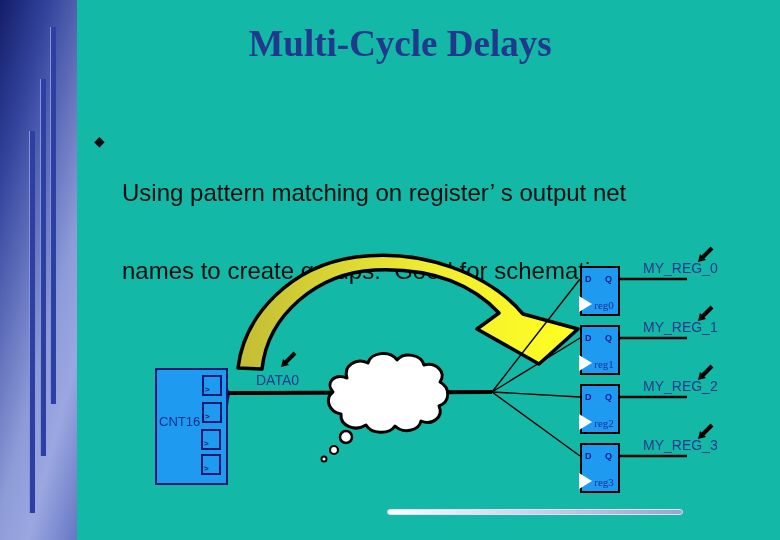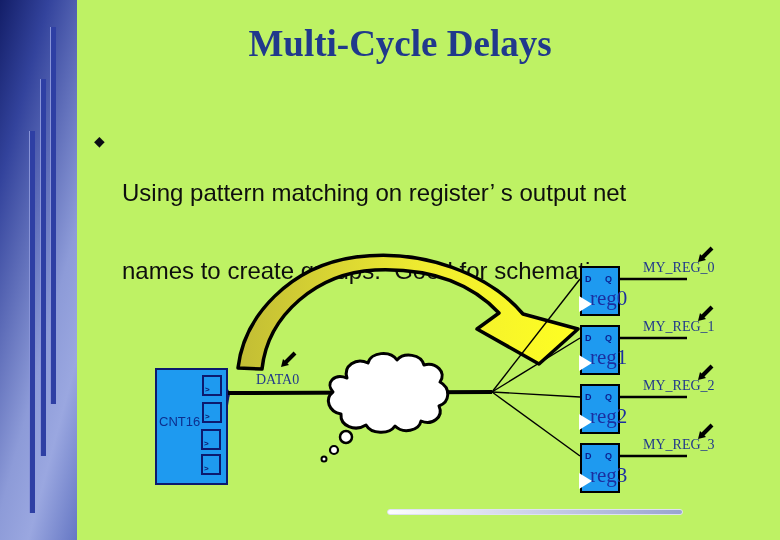--- a/index.html
+++ b/index.html
@@ -1,16 +1,16 @@
 <!DOCTYPE html>
 <html><head>
 <meta charset="utf-8">
 <style>
   html,body{margin:0;padding:0;background:#fff;}
-  .slide{position:relative;width:780px;height:540px;background:#bef264;overflow:hidden;
+  .slide{position:relative;width:780px;height:540px;background:#14b8a6;overflow:hidden;
          font-family:"Liberation Sans",sans-serif;}
 
   
   .side-rail{position:absolute;left:0;top:0;width:77px;height:540px;
              background:linear-gradient(105deg,#131e68 0%,#33439c 22%,#8d9bd8 62%,#9aa7e0 78%,#6577c4 100%);}
   .rail-bar{position:absolute;width:6px;background:#2e3fa4;border-left:1px solid #8894d8;box-sizing:border-box;}
   .rail-bar.b1{left:50px;top:27px;height:377px;}
   .rail-bar.b2{left:40px;top:79px;height:377px;}
   .rail-bar.b3{left:29px;top:131px;height:382px;}
 
@@ -26,38 +26,38 @@
 
   
   .code{position:absolute;font-family:"Liberation Mono","DejaVu Sans Mono",monospace;
         font-size:19px;line-height:20px;color:#44445a;white-space:pre;}
   .code.l1{left:136px;top:180px;}
   .code.l2{left:168px;top:201px;}
   .it{font-style:italic;}
 
   
   .ts-label{position:absolute;left:334px;top:290px;font-weight:700;font-size:18px;letter-spacing:1px;color:#000;}
-  .net-label{position:absolute;font-family:Liberation Serif, serif;font-size:14px;color:#21398c;text-align:right;}
+  .net-label{position:absolute;font-family:Liberation Sans, sans-serif;font-size:14px;color:#21398c;text-align:right;}
   .data0{left:256px;top:372px;}
 
   
   .cnt{position:absolute;left:155px;top:368px;width:73px;height:117px;background:#1e9af0;
        border:2px solid #0c1a6e;box-sizing:border-box;}
   .cnt-label{position:absolute;left:2px;top:44px;font-size:13px;color:#0d2f8e;}
   .ff{position:absolute;width:20px;height:21px;border:2px solid #0c1a6e;box-sizing:border-box;}
   .ff .ffmark{position:absolute;left:1px;bottom:0px;font-size:8px;font-weight:700;color:#0c1a6e;line-height:8px;}
 
   
   .reg{position:absolute;left:580px;width:40px;height:50px;background:#1e9af0;
        border:2.5px solid #000;box-sizing:border-box;}
   .reg .pin{position:absolute;top:6px;font-size:9px;font-weight:700;color:#0b1f8f;}
   .reg .pin.d{left:3px;}
   .reg .pin.q{right:6px;}
   .reg .regname{position:absolute;left:8px;right:0;bottom:3px;text-align:center;
-                font-family:"Liberation Serif",serif;font-size:21px;color:#1b2fa0;}
+                font-family:"Liberation Serif",serif;font-size:11px;color:#1b2fa0;}
   .reg .clk-tri{position:absolute;left:-3px;bottom:2px;width:0;height:0;
                 border-top:8px solid transparent;border-bottom:8px solid transparent;
                 border-left:13px solid #ffffff;}
 
   
   .footer{position:absolute;left:92px;top:513px;font-size:9.5px;line-height:11px;color:#28316e;}
 
   
   .bottom-bar{position:absolute;left:387px;top:509px;width:296px;height:6px;border-radius:3px;
               background:linear-gradient(to right,#fdfdff,#99a4cf);border:1px solid #dfe2f2;box-sizing:border-box;}

